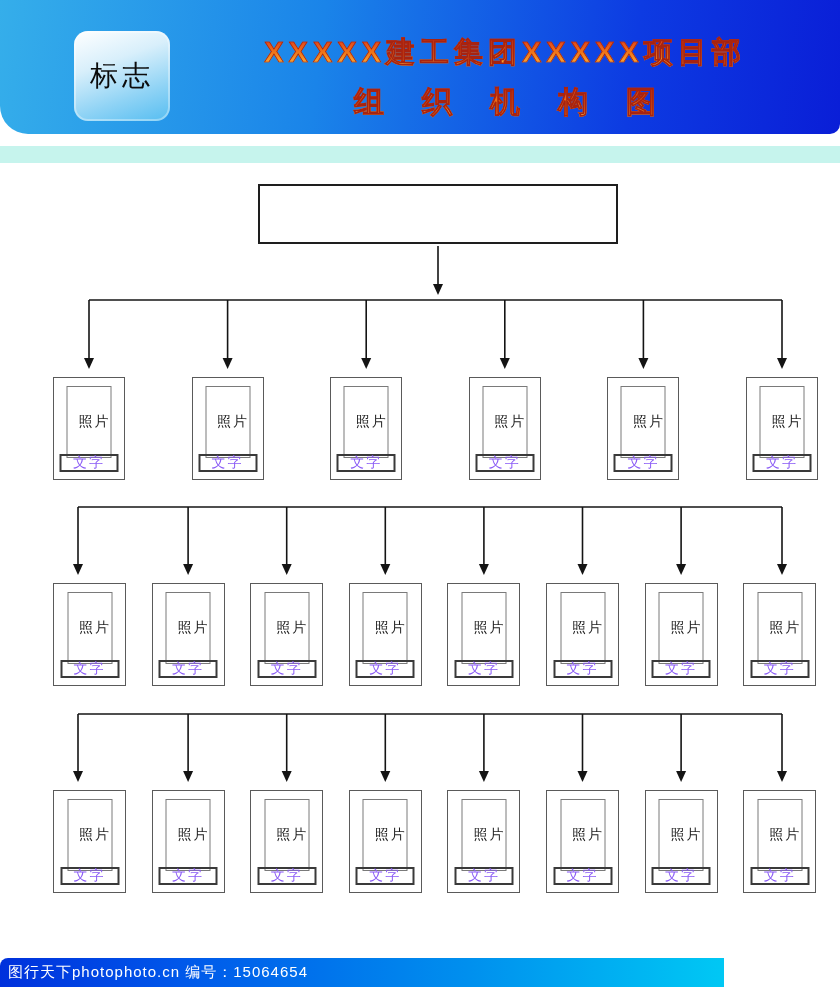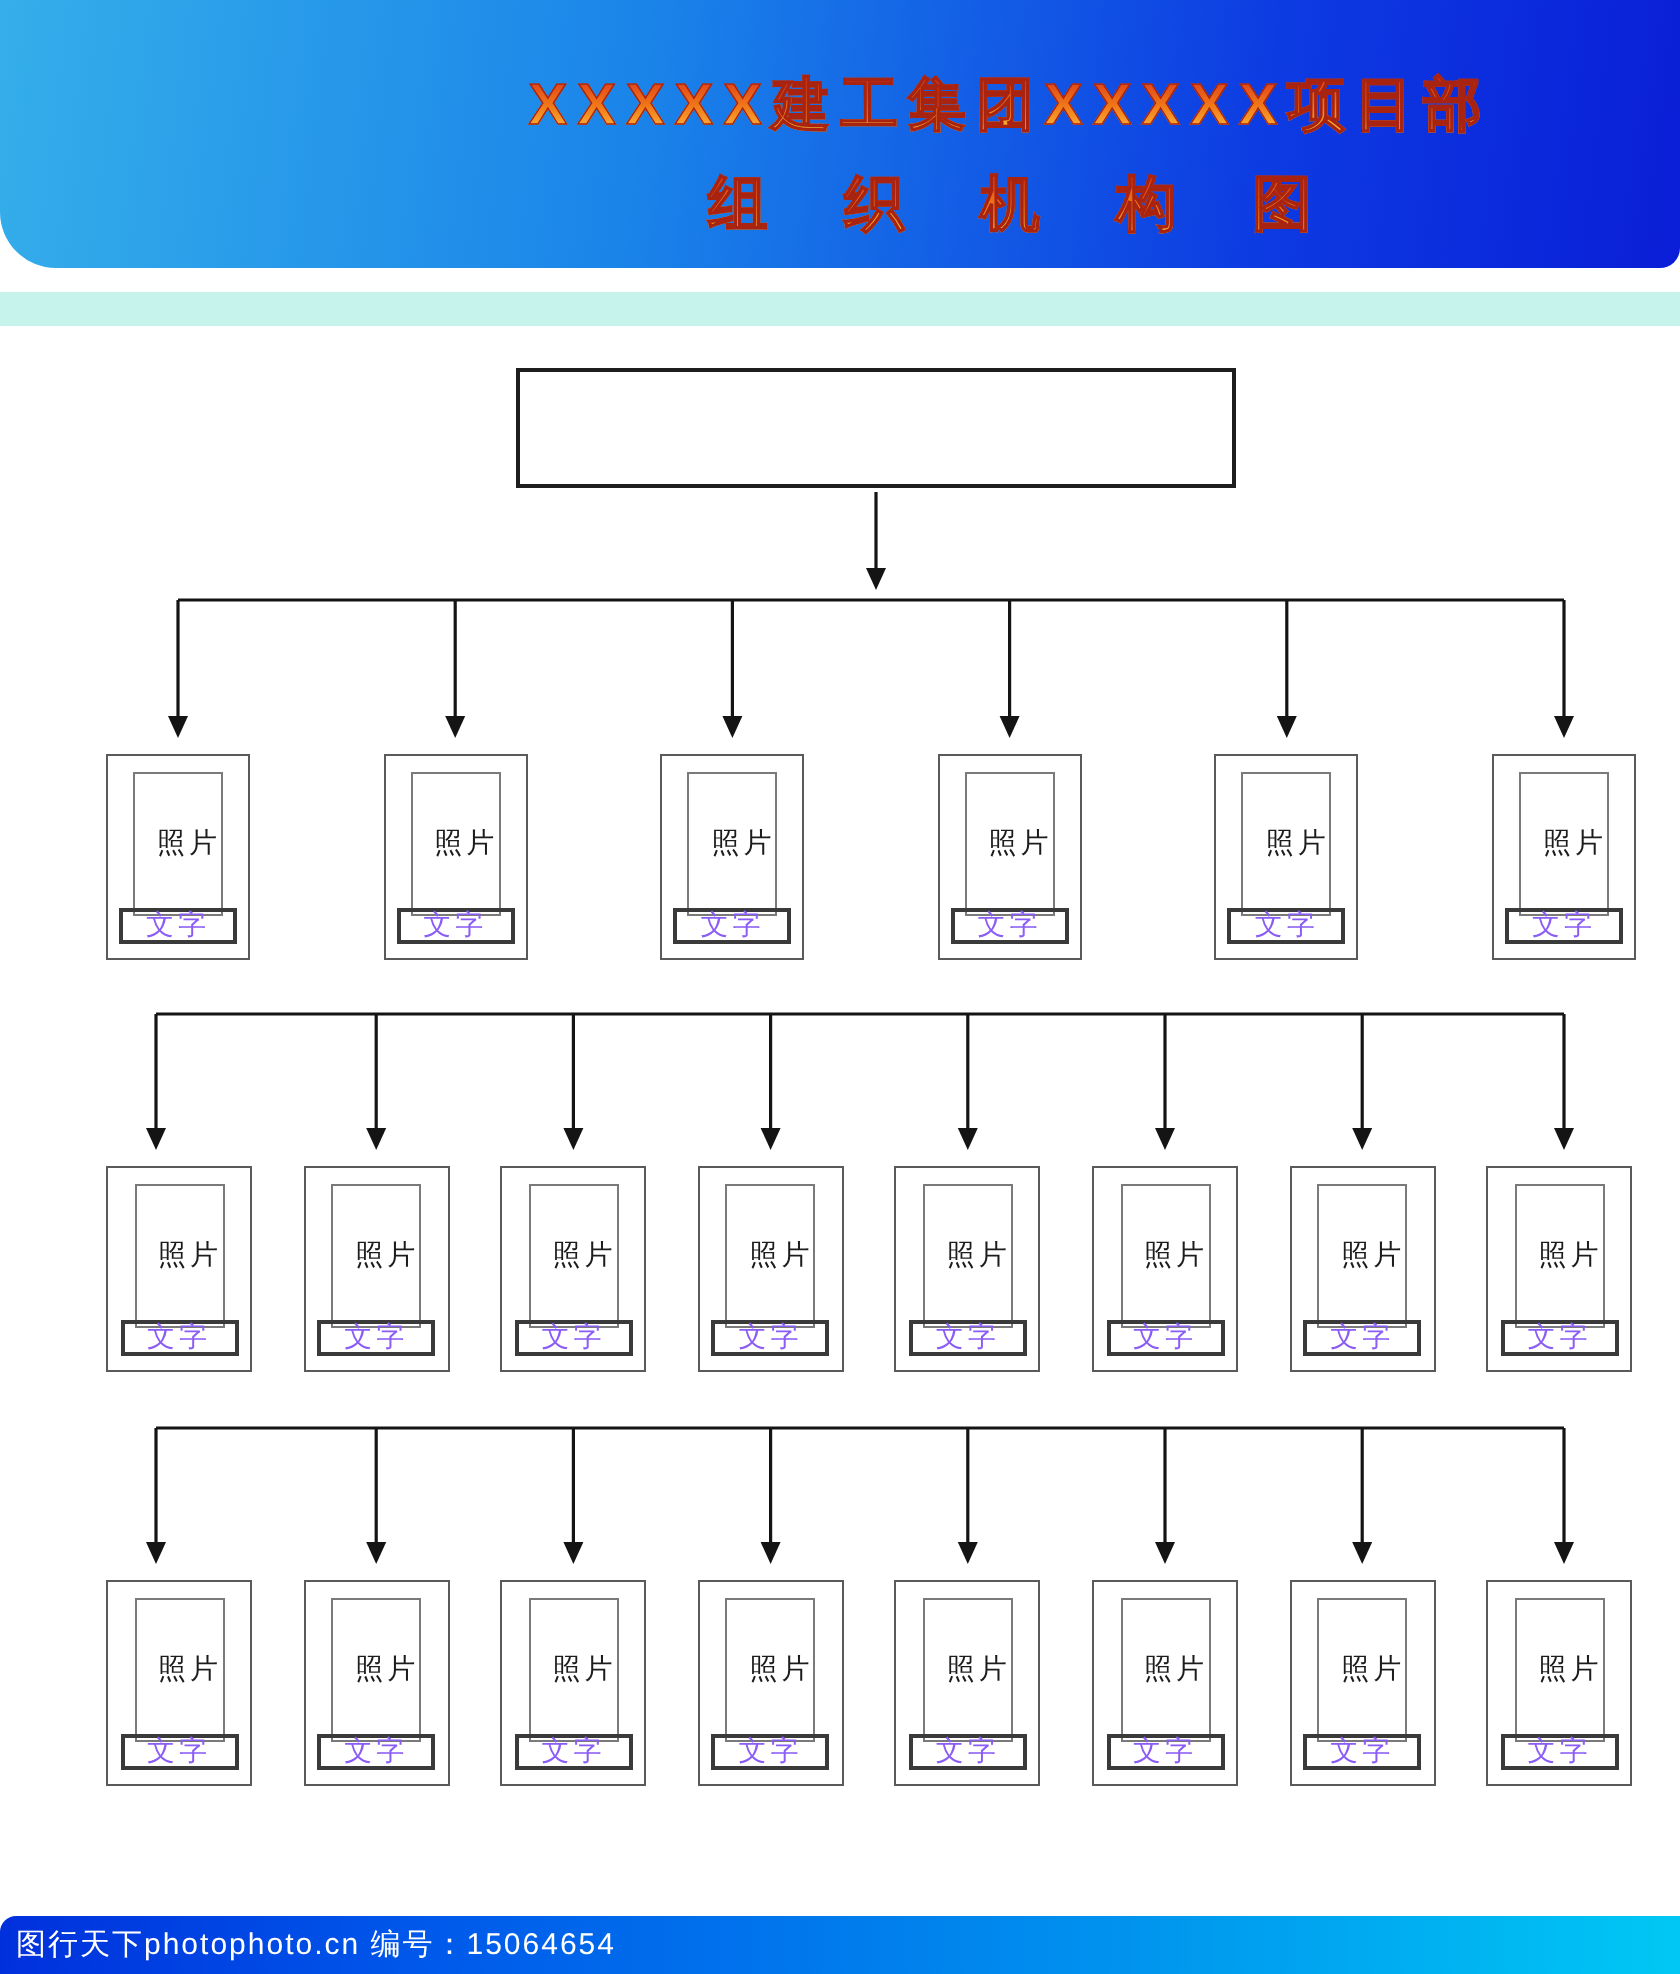--- a/index.html
+++ b/index.html
@@ -68,35 +68,38 @@
   .caption{
     position:absolute;left:50%;bottom:7px;transform:translateX(-50%);
     width:59px;height:18px;
     border:2px solid #3a3a3a;box-sizing:border-box;
     display:flex;align-items:center;justify-content:center;
     font-size:14px;color:#8b5cf6;letter-spacing:2px;
   }
 
   
   .footer{
-    position:absolute;left:0;top:958px;width:840px;height:29px;
+    position:absolute;left:0;top:958px;width:724px;height:29px;
     background:linear-gradient(90deg,#0030dc 0%,#0058ea 25%,#0090ee 65%,#00c8f4 100%);
     border-radius:8px 0 0 0;
     display:flex;align-items:center;
   }
   .footer span{
     margin-left:8px;font-size:15px;color:#ffffff;letter-spacing:1px;
   }
 </style>
 </head>
 <body>
 
 <div class="page">
 
   <div class="header">
+    <div class="logo-box">
+      <span>标志</span>
+    </div>
     <div class="titles">
       <div class="title-line title-line1">XXXXX建工集团XXXXX项目部</div>
       <div class="title-line title-line2">组织机构图</div>
     </div>
   </div>
 
   <div class="divider"></div>
 
   <svg class="connectors" id="connectors" width="840" height="987" viewBox="0 0 840 987" xmlns="http://www.w3.org/2000/svg">
       <line x1="438" y1="246" x2="438" y2="284" stroke="#141414" stroke-width="1.6"></line>

